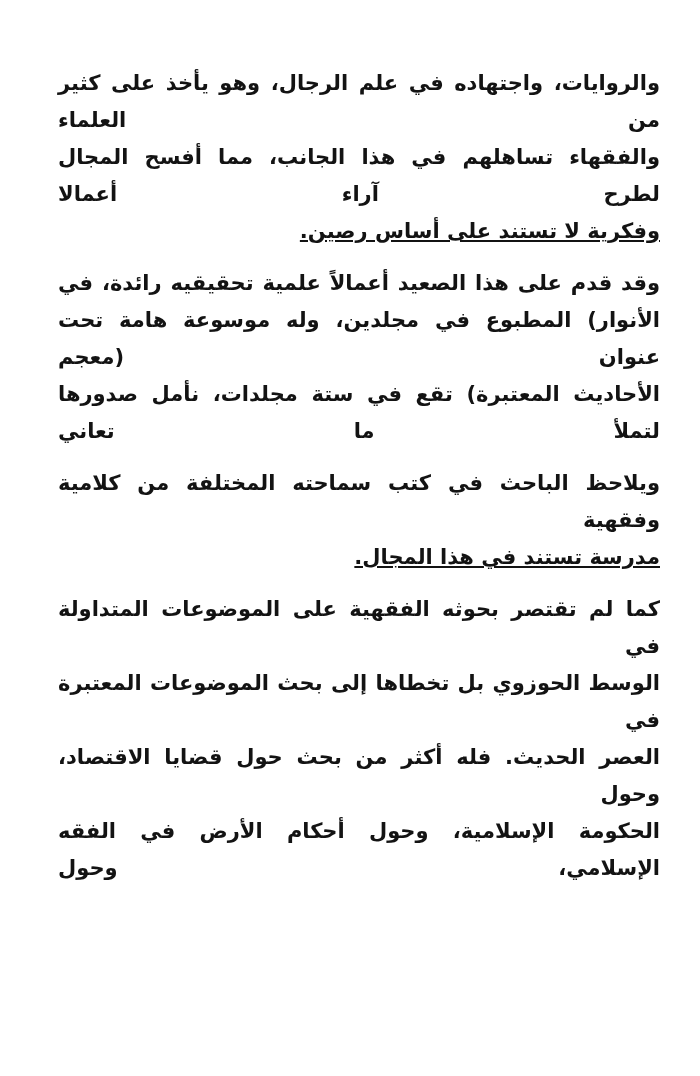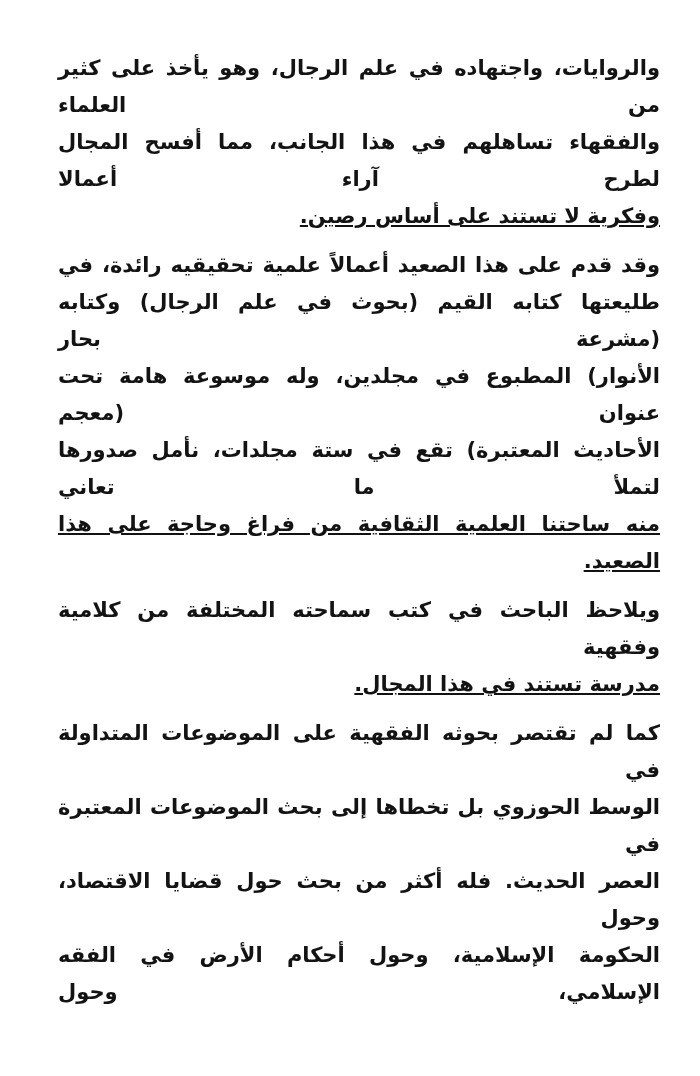--- a/index.html
+++ b/index.html
@@ -20,21 +20,21 @@
     background: #ffffff;
     direction: rtl;
     color: #131313;
     box-sizing: border-box;
     padding: 50px 40px 0 58px; 
   }
   .text-block {
     width: 100%;
   }
   .para {
-    margin: 0 0 12px 0;
+    margin: 15px 0 12px 0;
     padding: 0;
   }
   .line {
     font-size: 21px;
     font-weight: 700;
     line-height: 37px;
     text-align: justify;
     text-align-last: justify;
     text-justify: inter-word;
     white-space: normal;
@@ -52,24 +52,22 @@
   <div class="text-block">
 
     <p class="para">
       <span class="line" style="display:block">والروايات، واجتهاده في علم الرجال، وهو يأخذ على كثير من العلماء</span>
       <span class="line" style="display:block">والفقهاء تساهلهم في هذا الجانب، مما أفسح المجال لطرح آراء أعمالا</span>
       <span class="line end" style="display:block">وفكرية لا تستند على أساس رصين.</span>
     </p>
 
     <p class="para">
       <span class="line" style="display:block">وقد قدم على هذا الصعيد أعمالاً علمية تحقيقيه رائدة، في</span>
-      <span class="line" style="display:block">طليعتها كتابه القيم (بحوث في علم الرجال) وكتابه (مشرعة بحار</span>
       <span class="line" style="display:block">الأنوار) المطبوع في مجلدين، وله موسوعة هامة تحت عنوان (معجم</span>
       <span class="line" style="display:block">الأحاديث المعتبرة) تقع في ستة مجلدات، نأمل صدورها لتملأ ما تعاني</span>
-      <span class="line end" style="display:block">منه ساحتنا العلمية الثقافية من فراغ وحاجة على هذا الصعيد.</span>
     </p>
 
     <p class="para">
       <span class="line" style="display:block">ويلاحظ الباحث في كتب سماحته المختلفة من كلامية وفقهية</span>
       <span class="line end" style="display:block">مدرسة تستند في هذا المجال.</span>
     </p>
 
     <p class="para">
       <span class="line" style="display:block">كما لم تقتصر بحوثه الفقهية على الموضوعات المتداولة في</span>
       <span class="line" style="display:block">الوسط الحوزوي بل تخطاها إلى بحث الموضوعات المعتبرة في</span>

